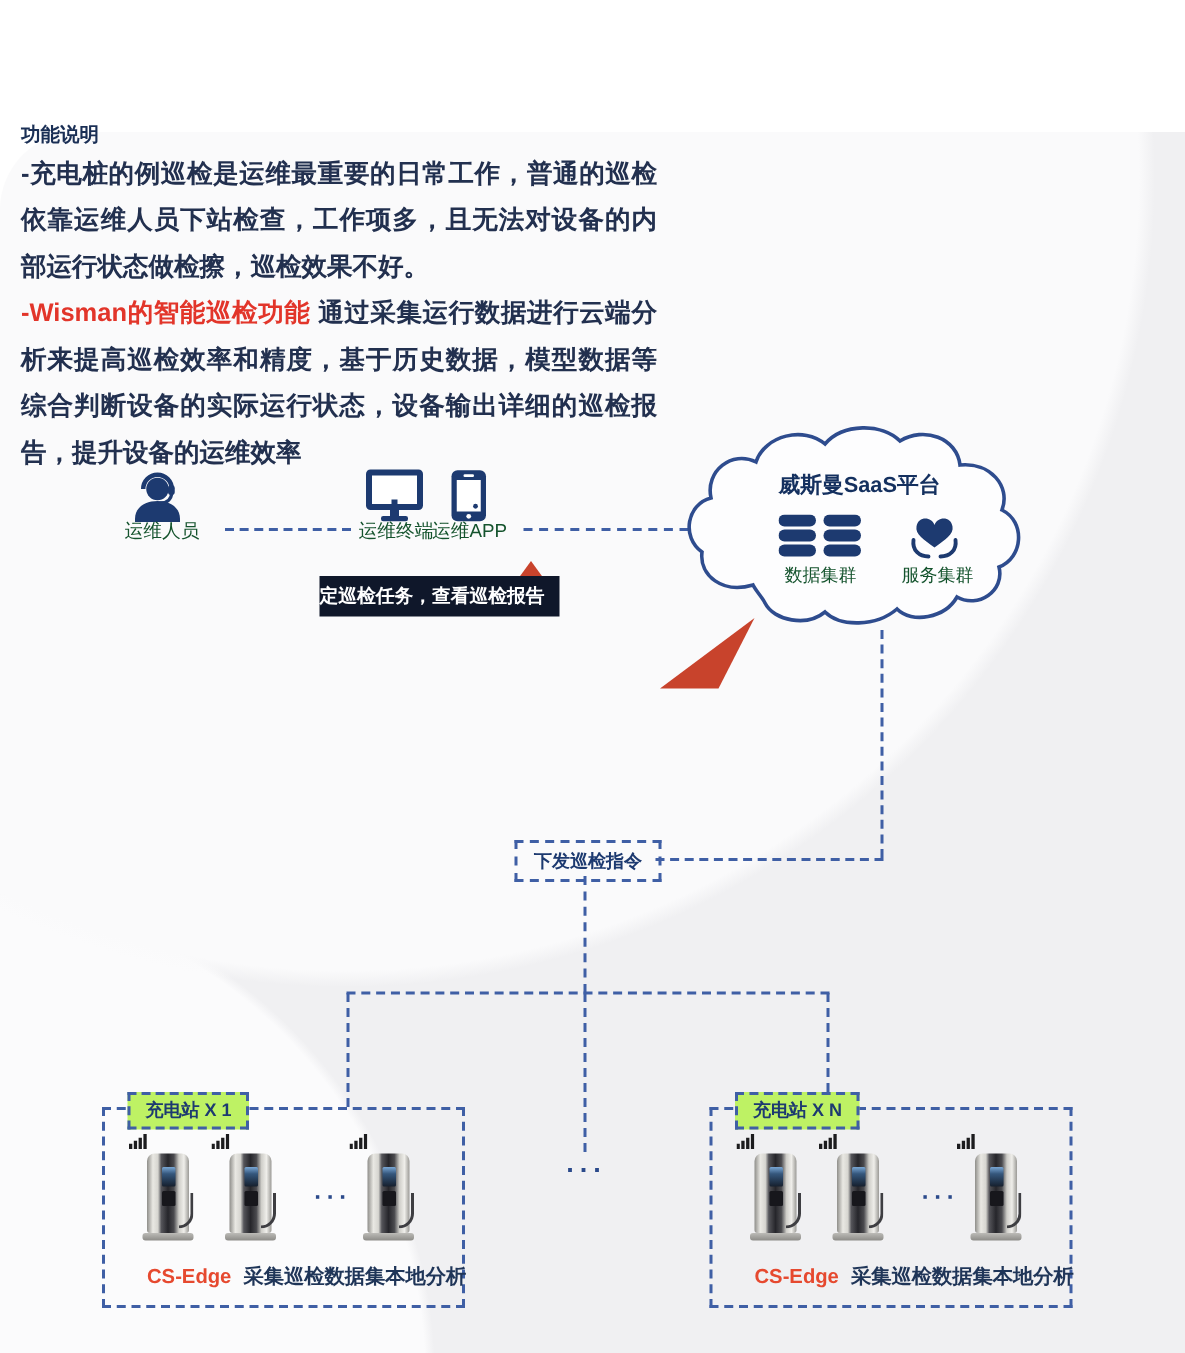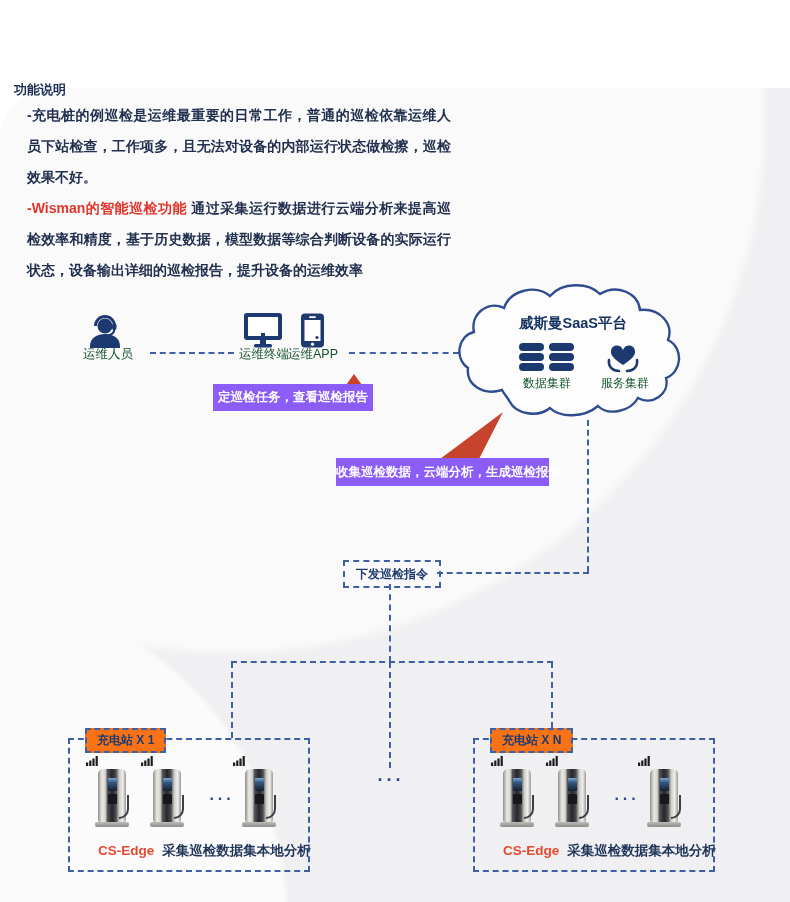--- a/index.html
+++ b/index.html
@@ -13,47 +13,47 @@
     background:
       radial-gradient(circle 540px at 230px 30px, #fafafb 0%, #fafafb 98%, rgba(250,250,251,0) 100%),
       radial-gradient(circle 330px at -40px 830px, #fbfbfc 0%, #fbfbfc 98%, rgba(251,251,252,0) 100%),
       #f0f0f2;}
 
   .abs{position:absolute;}
   .lbl{position:absolute;font-size:12.5px;font-weight:400;color:#14532d;text-align:center;white-space:nowrap;}
 
   .page-title{position:absolute;left:18px;top:8px;font-size:23px;font-weight:700;color:#13294b;}
   .section-heading{position:absolute;left:14px;top:81px;font-size:13px;font-weight:700;color:#1a2f55;}
-  .intro{position:absolute;left:27px;top:100px;width:424px;font-size:14px;line-height:31px;
+  .intro{position:absolute;left:14px;top:100px;width:424px;font-size:17px;line-height:31px;
          font-weight:600;color:#22304f;text-align:justify;}
   .intro p{margin:0;}
   .red-text{color:#e2352a;}
 
   
   .hdash{position:absolute;height:0;border-top:2px dashed #3f5fa5;}
   .vdash{position:absolute;width:0;border-left:2px dashed #3f5fa5;}
 
   
-  .callout{position:absolute;background:#8b5cf6;color:#ffffff;font-size:12.5px;font-weight:600;
-           text-align:center;white-space:nowrap;}
+  .callout{position:absolute;background:#0f172a;color:#ffffff;font-size:12.5px;font-weight:600;
+           text-align:left;white-space:nowrap;}
   .callout-tri{position:absolute;width:0;height:0;border-left:8px solid transparent;
            border-right:8px solid transparent;border-bottom:11px solid #c8432c;}
 
   
   .dispatch{position:absolute;left:343px;top:560px;width:94px;height:24px;border:2px dashed #3f5fa5;
             font-size:12px;font-weight:700;color:#1d3a70;text-align:center;line-height:24px;white-space:nowrap;}
 
   
   .cloud-title{position:absolute;left:488px;top:314px;width:170px;text-align:center;
                font-size:14.5px;font-weight:700;color:#14305f;white-space:nowrap;}
 
   
   .station{position:absolute;top:738px;width:238px;height:130px;border:2px dashed #3f5fa5;}
   .station-tag{position:absolute;left:15px;top:-12px;padding:2px 10px;border:2px dashed #3f5fa5;
-               background:#f97316;font-size:12px;font-weight:700;color:#1d3a70;white-space:nowrap;}
+               background:#bef264;font-size:12px;font-weight:700;color:#1d3a70;white-space:nowrap;}
   .station-caption{position:absolute;left:0;top:102px;width:100%;text-align:center;white-space:nowrap;
                    font-size:13.5px;font-weight:700;}
   .station-caption .edge{color:#e6492f;margin-right:8px;margin-left:28px;}
   .station-caption .desc{color:#1f3558;}
   .dots{position:absolute;color:#2b4a8b;font-weight:900;letter-spacing:3px;font-size:16px;}
   .dots-center{position:absolute;left:368px;top:770px;width:46px;text-align:center;
                color:#2b4a8b;font-weight:900;letter-spacing:3px;font-size:18px;}
 
   
   .pile{position:absolute;width:34px;height:62px;top:27px;}
@@ -135,21 +135,20 @@
     <path d="M32 20 C 33 27 28 31 22 31" stroke="#1d3a70" stroke-width="2.6" fill="none" stroke-linecap="round"></path>
   </svg>
   <div class="lbl" style="left:594px;top:375px;width:62px;font-size:12px">服务集群</div>
 
   <div class="callout-tri" style="left:346px;top:374px"></div>
   <div class="callout" style="left:213px;top:384px;width:160px;height:27px;line-height:27px">定巡检任务，查看巡检报告</div>
 
   <svg class="abs" style="left:432px;top:405px" width="78" height="57" viewBox="0 0 78 57">
     <polygon points="71,7 8,54 47,54" fill="#c8432c"></polygon>
   </svg>
-  <div class="callout" style="left:336px;top:458px;width:213px;height:28px;line-height:28px">收集巡检数据，云端分析，生成巡检报告</div>
 
   <div class="vdash" style="left:587px;top:420px;height:152px"></div>
   <div class="hdash" style="left:437px;top:572px;width:152px"></div>
   <div class="dispatch">下发巡检指令</div>
   <div class="vdash" style="left:389px;top:584px;height:78px"></div>
   <div class="hdash" style="left:231px;top:661px;width:322px"></div>
   <div class="vdash" style="left:231px;top:662px;height:76px"></div>
   <div class="vdash" style="left:551px;top:662px;height:66px"></div>
   <div class="vdash" style="left:389px;top:662px;height:106px"></div>
   <div class="dots-center">···</div>

